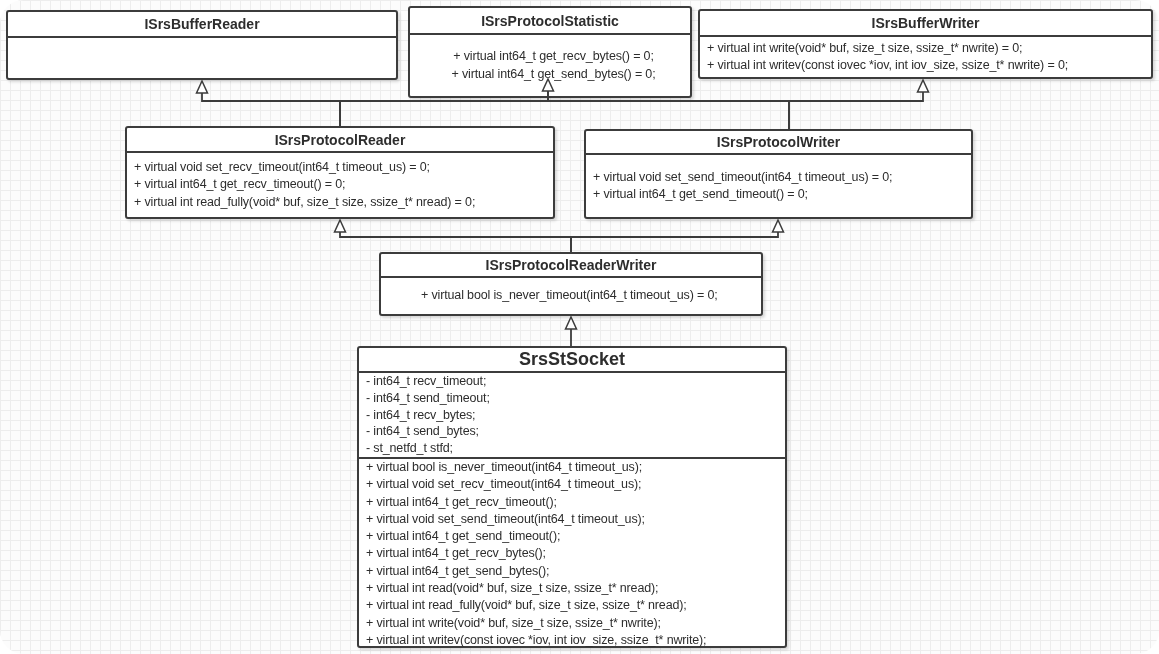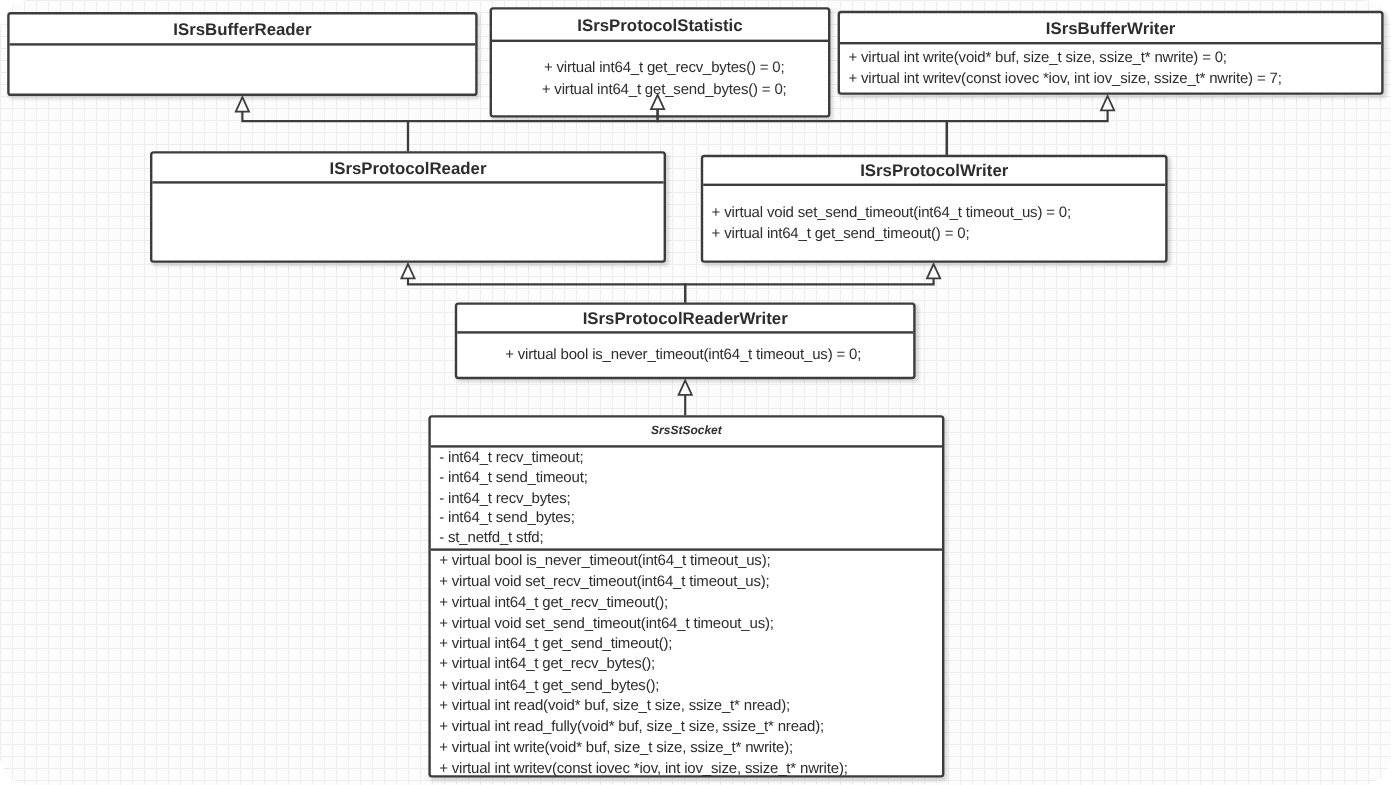--- a/index.html
+++ b/index.html
@@ -64,45 +64,50 @@
     <div class="uml-section" style="flex:1;text-align:center;">
         <div class="member-line">+ virtual int64_t get_recv_bytes() = 0;</div>
         <div class="member-line">+ virtual int64_t get_send_bytes() = 0;</div>
       </div>
   </div>
 
   <div class="uml-class" style="left:698px;top:9px;width:455px;height:70px;">
     <div class="uml-title" style="height:24px;">ISrsBufferWriter</div>
     <div class="uml-section" style="flex:1;">
         <div class="member-line">+ virtual int write(void* buf, size_t size, ssize_t* nwrite) = 0;</div>
-        <div class="member-line">+ virtual int writev(const iovec *iov, int iov_size, ssize_t* nwrite) = 7;</div>
+        <div class="member-line">+ virtual int writev(const iovec *iov, int iov_size, ssize_t* nwrite) = 0;</div>
       </div>
   </div>
 
   <div class="uml-class" style="left:125px;top:126px;width:430px;height:93px;">
     <div class="uml-title" style="height:23px;">ISrsProtocolReader</div>
+    <div class="uml-section" style="flex:1;">
+        <div class="member-line">+ virtual void set_recv_timeout(int64_t timeout_us) = 0;</div>
+        <div class="member-line">+ virtual int64_t get_recv_timeout() = 0;</div>
+        <div class="member-line">+ virtual int read_fully(void* buf, size_t size, ssize_t* nread) = 0;</div>
+      </div>
   </div>
 
   <div class="uml-class" style="left:584px;top:129px;width:389px;height:90px;">
     <div class="uml-title" style="height:22px;">ISrsProtocolWriter</div>
     <div class="uml-section" style="flex:1;">
         <div class="member-line">+ virtual void set_send_timeout(int64_t timeout_us) = 0;</div>
         <div class="member-line">+ virtual int64_t get_send_timeout() = 0;</div>
       </div>
   </div>
 
   <div class="uml-class" style="left:379px;top:252px;width:384px;height:64px;">
     <div class="uml-title" style="height:22px;">ISrsProtocolReaderWriter</div>
     <div class="uml-section" style="flex:1;margin-left:33px;">
         <div class="member-line">+ virtual bool is_never_timeout(int64_t timeout_us) = 0;</div>
       </div>
   </div>
 
   <div class="uml-class" style="left:357px;top:346px;width:430px;height:302px;">
-    <div class="uml-title" style="height:23px;font-size:10px;font-style:italic;">SrsStSocket</div>
+    <div class="uml-title" style="height:23px;font-size:18px;">SrsStSocket</div>
     <div class="uml-section divided tight" style="height:84px;">
         <div class="member-line">- int64_t recv_timeout;</div>
         <div class="member-line">- int64_t send_timeout;</div>
         <div class="member-line">- int64_t recv_bytes;</div>
         <div class="member-line">- int64_t send_bytes;</div>
         <div class="member-line">- st_netfd_t stfd;</div>
       </div>
     <div class="uml-section mtight" style="flex:1;">
         <div class="member-line">+ virtual bool is_never_timeout(int64_t timeout_us);</div>
         <div class="member-line">+ virtual void set_recv_timeout(int64_t timeout_us);</div>

